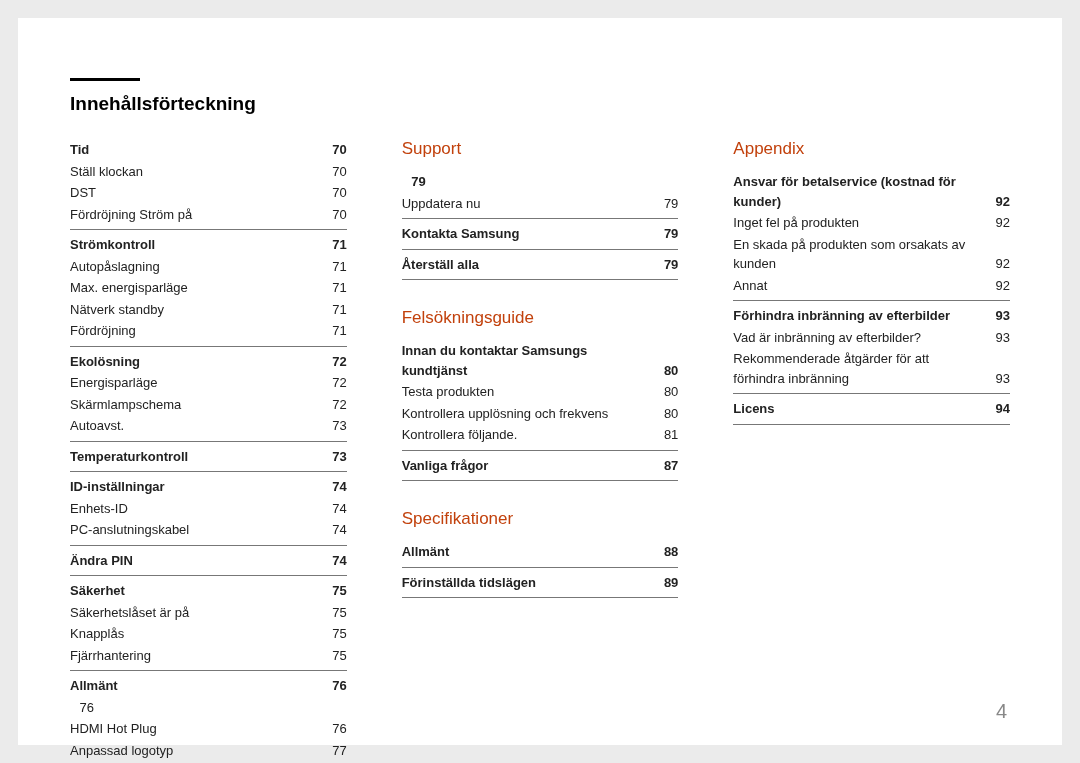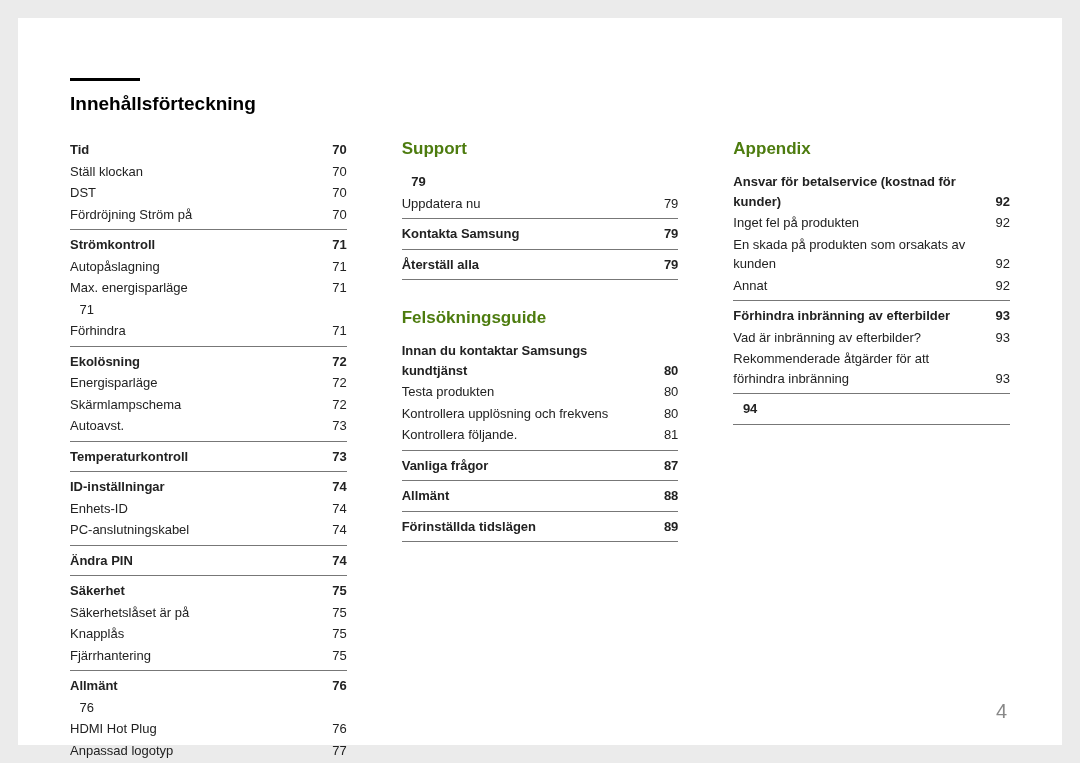--- a/index.html
+++ b/index.html
@@ -31,22 +31,22 @@
   }
   .columns {
     display: flex;
     gap: 55px;
   }
   .col {
     width: 290px;
   }
   .chapter-heading {
     font-size: 17px;
-    color: #4d7c0f;
-    font-weight: 700;
+    color: #c2410c;
+    font-weight: 400;
     margin-bottom: 12px;
     margin-top: 0;
   }
   .chapter-heading.gap-top {
     margin-top: 28px;
   }
   .group {
     margin-bottom: 3px;
   }
   .row {
@@ -120,24 +120,25 @@
           </div>
           <div class="row">
             <span class="label">Autopåslagning</span>
             <span class="pg">71</span>
           </div>
           <div class="row">
             <span class="label">Max. energisparläge</span>
             <span class="pg">71</span>
           </div>
           <div class="row">
-            <span class="pg">71</span>
-          </div>
-          <div class="row">
-            <span class="label">Förhindra</span>
+            <span class="label">Nätverk standby</span>
+            <span class="pg">71</span>
+          </div>
+          <div class="row">
+            <span class="label">Fördröjning</span>
             <span class="pg">71</span>
           </div>
         </div>
         <hr class="divider">
         <div class="group">
           <div class="row bold">
             <span class="label">Ekolösning</span>
             <span class="pg">72</span>
           </div>
           <div class="row">
@@ -277,20 +278,21 @@
           </div>
         </div>
         <hr class="divider">
         <div class="group">
           <div class="row bold">
             <span class="label">Vanliga frågor</span>
             <span class="pg">87</span>
           </div>
         </div>
         <hr class="divider">
+        <div class="chapter-heading gap-top">Specifikationer</div>
         <div class="group">
           <div class="row bold">
             <span class="label">Allmänt</span>
             <span class="pg">88</span>
           </div>
         </div>
         <hr class="divider">
         <div class="group">
           <div class="row bold">
             <span class="label">Förinställda tidslägen</span>
@@ -330,20 +332,21 @@
             <span class="pg">93</span>
           </div>
           <div class="row">
             <span class="label">Rekommenderade åtgärder för att förhindra inbränning</span>
             <span class="pg">93</span>
           </div>
         </div>
         <hr class="divider">
         <div class="group">
           <div class="row bold">
+            <span class="label">Licens</span>
             <span class="pg">94</span>
           </div>
         </div>
         <hr class="divider">
       </div>
     </div>
 
   <div class="page-number">4</div>
 </div>
 

